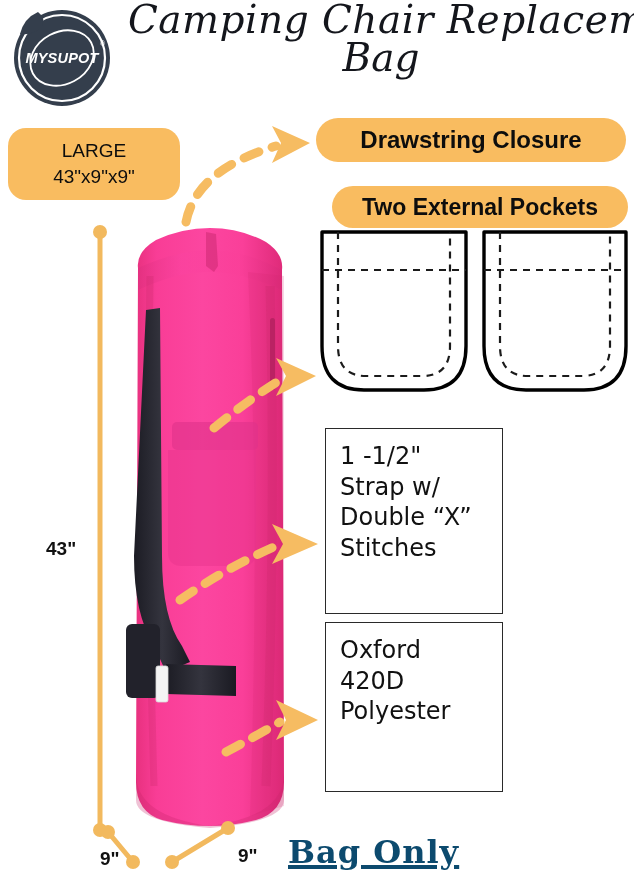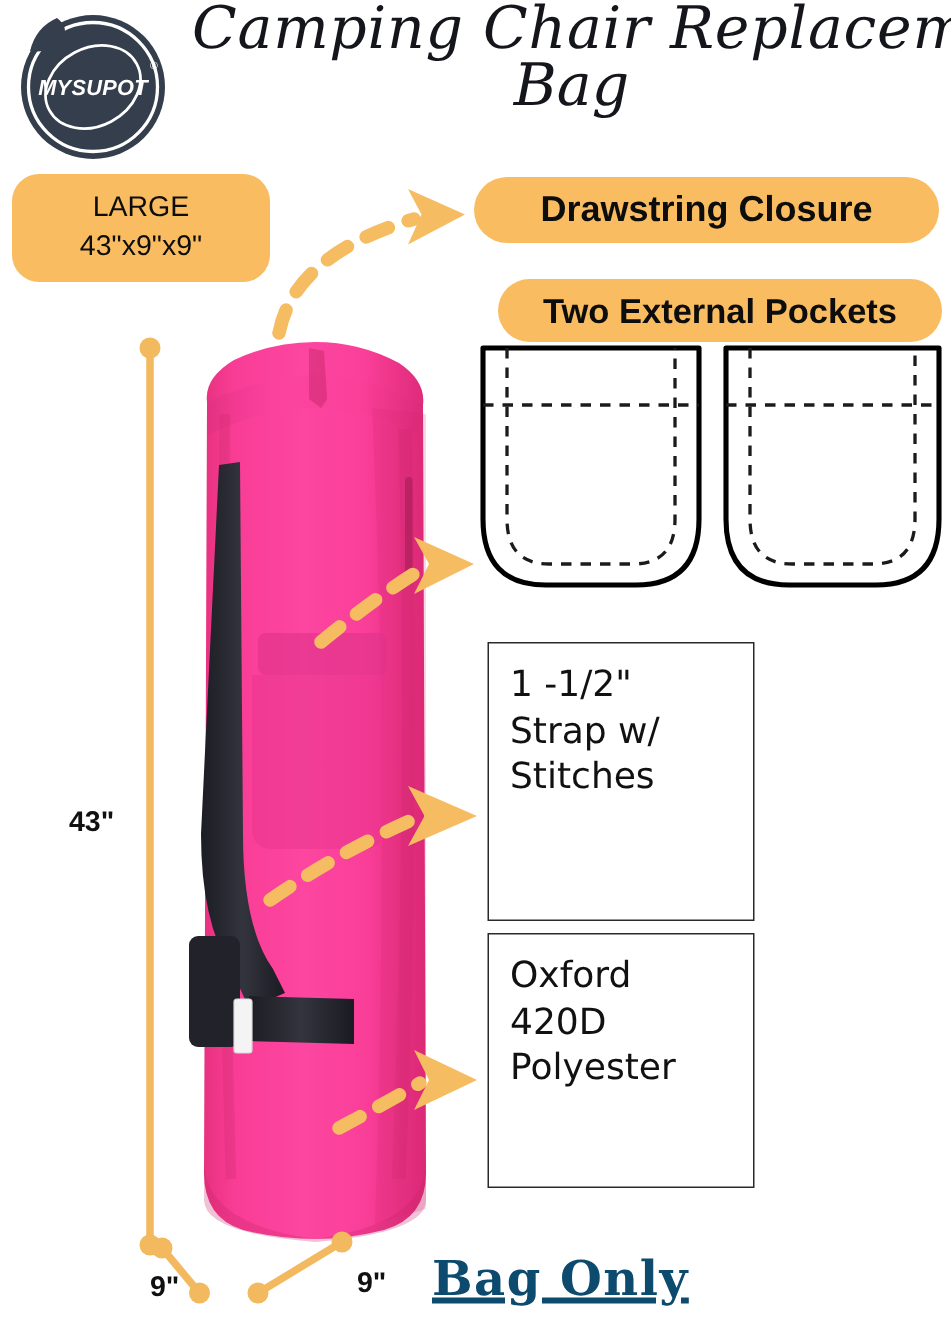--- a/index.html
+++ b/index.html
@@ -59,21 +59,21 @@
     border-radius: 999px;
     color: #0d0d0d;
     font-weight: bold;
     display: flex;
     align-items: center;
     justify-content: center;
     box-sizing: border-box;
   }
   #badge-size {
     left: 8px;
-    top: 116px;
+    top: 128px;
     width: 172px;
     height: 72px;
     border-radius: 18px;
     flex-direction: column;
     font-size: 19px;
     font-weight: normal;
     line-height: 1.35;
   }
   #badge-size .sz-line { display: block; }
   #badge-drawstring {
@@ -212,20 +212,21 @@
         <path d="M166 4 L308 4 L308 118 Q308 162 266 162 L208 162 Q166 162 166 118 Z" fill="#ffffff" stroke="#000000" stroke-width="3.4" stroke-linejoin="round"></path>
         <path d="M182 4 L182 118 Q182 148 210 148 L264 148 Q292 148 292 118 L292 4" fill="none" stroke="#1b1b1b" stroke-width="2.2" stroke-dasharray="7 6"></path>
         <line x1="166" y1="42" x2="308" y2="42" stroke="#1b1b1b" stroke-width="2.2" stroke-dasharray="7 6"></line>
       </g>
     </svg>
   </div>
 
   <div class="specbox" id="spec-strap">
     <span class="sl">1 -1/2"</span>
     <span class="sl">Strap w/</span>
+    <span class="sl">Double “X”</span>
     <span class="sl">Stitches</span>
   </div>
 
   <div class="specbox" id="spec-fabric">
     <span class="sl">Oxford</span>
     <span class="sl">420D</span>
     <span class="sl">Polyester</span>
   </div>
 
   <div id="bag">

